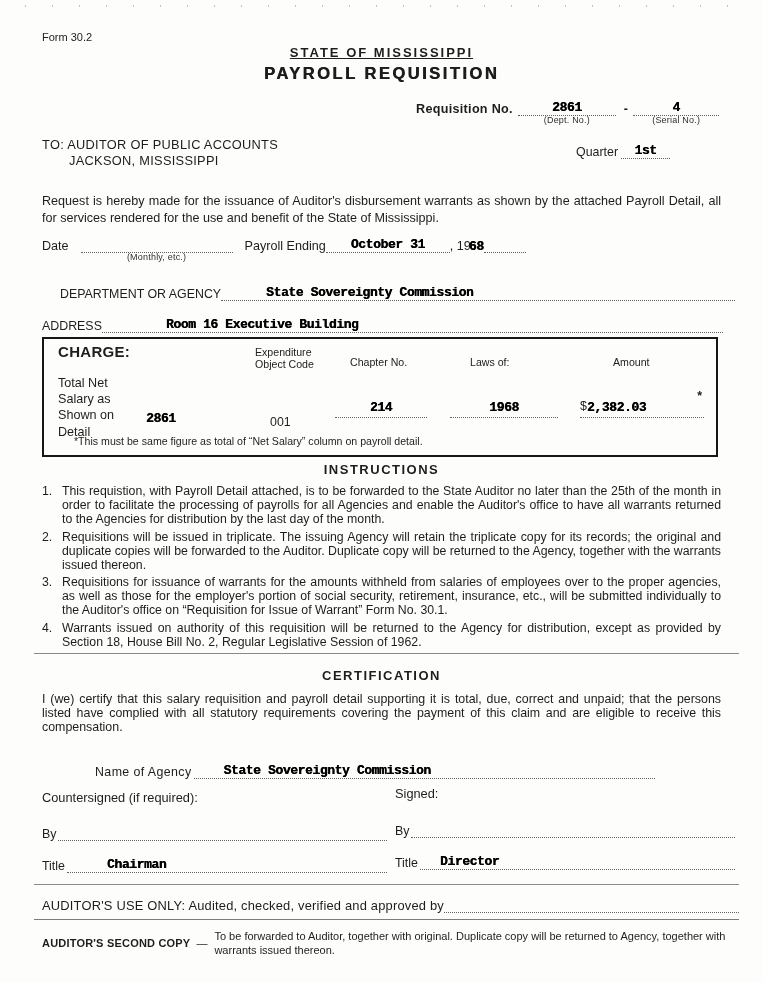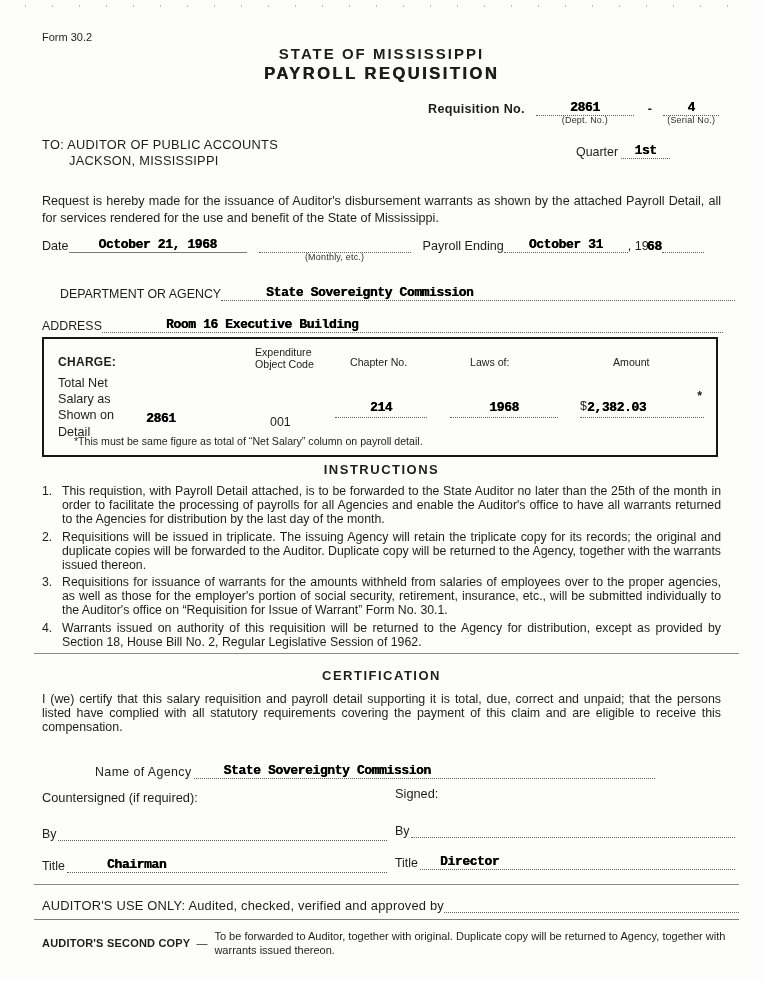--- a/index.html
+++ b/index.html
@@ -11,41 +11,41 @@
   }
   .b{font-weight:bold;}
   .lbl{white-space:nowrap;}
   .top-dots{
     position:absolute; top:4px; left:12px; right:12px; height:4px; opacity:.55;
     background-image:radial-gradient(circle, #8f8f8f 0.9px, transparent 1.1px);
     background-size:27px 4px; background-repeat:repeat-x;
   }
   .form-number{position:absolute; left:42px; top:31px; font-size:11px;}
   .state-title{position:absolute; left:0; right:0; top:45px; text-align:center;
-    font-weight:bold; font-size:15px; letter-spacing:2px;}
+    font-weight:bold; font-size:13px; letter-spacing:2px;text-decoration:underline;}
   .form-title{position:absolute; left:0; right:0; top:64px; text-align:center;
     font-weight:bold; font-size:16.5px; letter-spacing:2.5px; text-shadow:0.5px 0 0 #1d1d1d;}
 
   
   .fl{position:relative; display:inline-block; border-bottom:1px dotted #5f5f5f; height:16px;}
   .fl.solid{border-bottom:1px solid #7a7a7a;}
   .fl.c{text-align:center;}
   .fl .sub{position:absolute; left:0; right:0; top:101%; text-align:center;
     font-size:9px; color:#2e2e2e; letter-spacing:0.2px;}
   .typed{
     font-family:"Liberation Mono","DejaVu Sans Mono",monospace;
     font-weight:bold; font-size:13px; letter-spacing:-0.4px; color:#000;
     text-shadow:0.4px 0 0 #000; position:relative; top:1px; white-space:nowrap;
   }
   .row{position:absolute; display:flex; align-items:flex-end;}
   .grow{flex:1 1 auto;}
   .gap{margin-left:12px;}
   .dash{margin:0 6px 0 8px;}
 
-  .req-row{top:99px; left:428px; right:44px; font-size:12.6px;gap:6px;}
+  .req-row{top:99px; left:416px; right:44px; font-size:12.6px;}
   .req-row .b{margin-right:5px; letter-spacing:0.3px;}
   .w-dept{width:98px;}
 
   .to-block{position:absolute; left:42px; top:137px; font-size:12.8px; line-height:15.5px; letter-spacing:0.3px;}
   .to-block .indent{margin-left:27px;}
 
   .quarter-row{top:142px; left:576px; width:94px;}
   .quarter-row .lbl{margin-right:3px;}
 
   .request-para{position:absolute; left:42px; top:180px; width:679px;
@@ -61,21 +61,21 @@
   .dept-row{top:284px; left:60px; right:28px;}
   .addr-row{top:316px; left:42px; right:40px;}
   .fl .ml45{margin-left:45px;}
   .fl .ml150{margin-left:64px;}
   .fl .ml30{margin-left:30px;}
   .fl .ml40{margin-left:40px;}
   .fl .ml20{margin-left:20px;}
 
   .charge-box{position:absolute; left:42px; top:337px; width:672px; height:116px;
     border:2px solid #161616;}
-  .cb-title{position:absolute; left:14px; top:16px; font-weight:bold; font-size:12px; letter-spacing:0.3px;}
+  .cb-title{position:absolute; left:14px; top:4px; font-weight:bold; font-size:15px; letter-spacing:0.3px;}
   .cb-h{position:absolute; font-size:10.6px; line-height:12px; color:#222;}
   .cb-h1{left:211px; top:7px;}
   .cb-h2{left:306px; top:17px;}
   .cb-h3{left:426px; top:17px;}
   .cb-h4{left:569px; top:17px;}
   .cb-rowlabel{position:absolute; left:14px; top:36px; font-size:12.6px; line-height:16.2px;}
   .cb-typed{position:absolute;}
   .cb-dept{left:102px; top:72px;}
   .cb-obj{left:226px; top:76px; position:absolute; font-size:12.4px;}
   .cb-fl{position:absolute; height:18px;}
@@ -156,23 +156,20 @@
     <span class="lbl">Quarter</span>
     <span class="fl c grow">
       <span class="typed">1st</span>
     </span>
   </div>
 
   <p class="request-para">Request is hereby made for the issuance of Auditor's disbursement warrants as shown by the attached Payroll Detail, all for services rendered for the use and benefit of the State of Mississippi.</p>
 
   <div class="row date-row">
     <span class="lbl">Date</span>
-    <span class="fl solid c w-date">
-      <span class="typed">October 21, 1968</span>
-    </span>
     <span class="fl c w-mid gap">
       <span class="sub">(Monthly, etc.)</span>
     </span>
     <span class="lbl gap">Payroll Ending</span>
     <span class="fl c w-pe">
       <span class="typed">October 31</span>
     </span>
     <span class="lbl">, 19</span>
     <span class="typed yr-typed">68</span>
     <span class="fl w-yr"></span>

